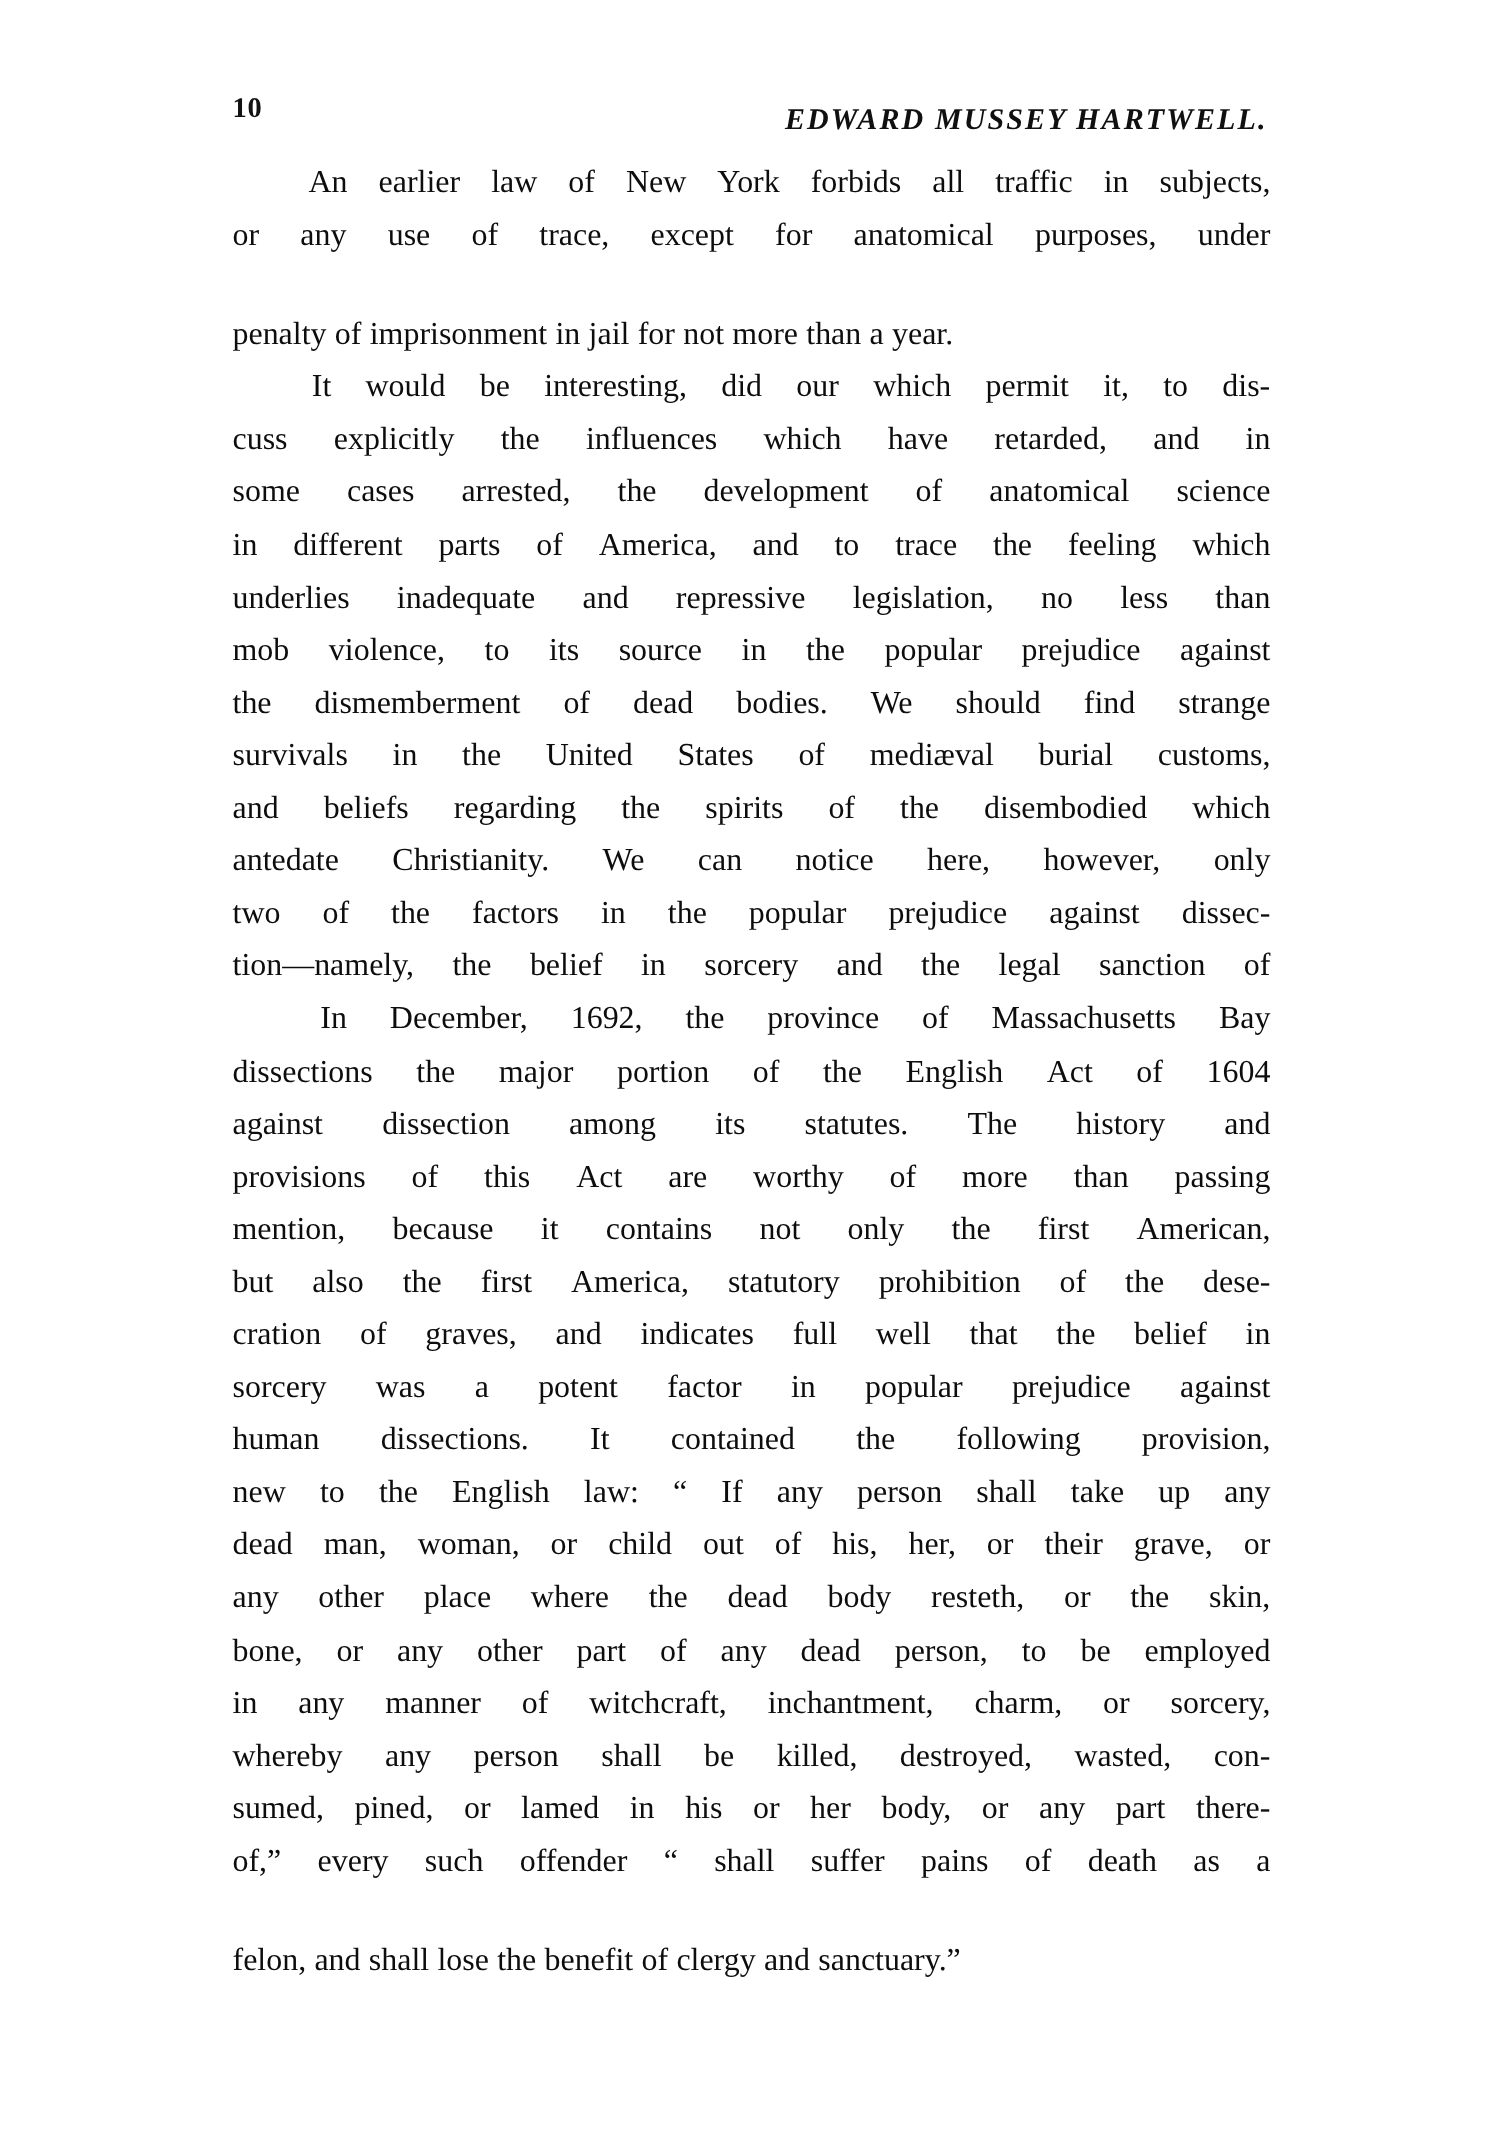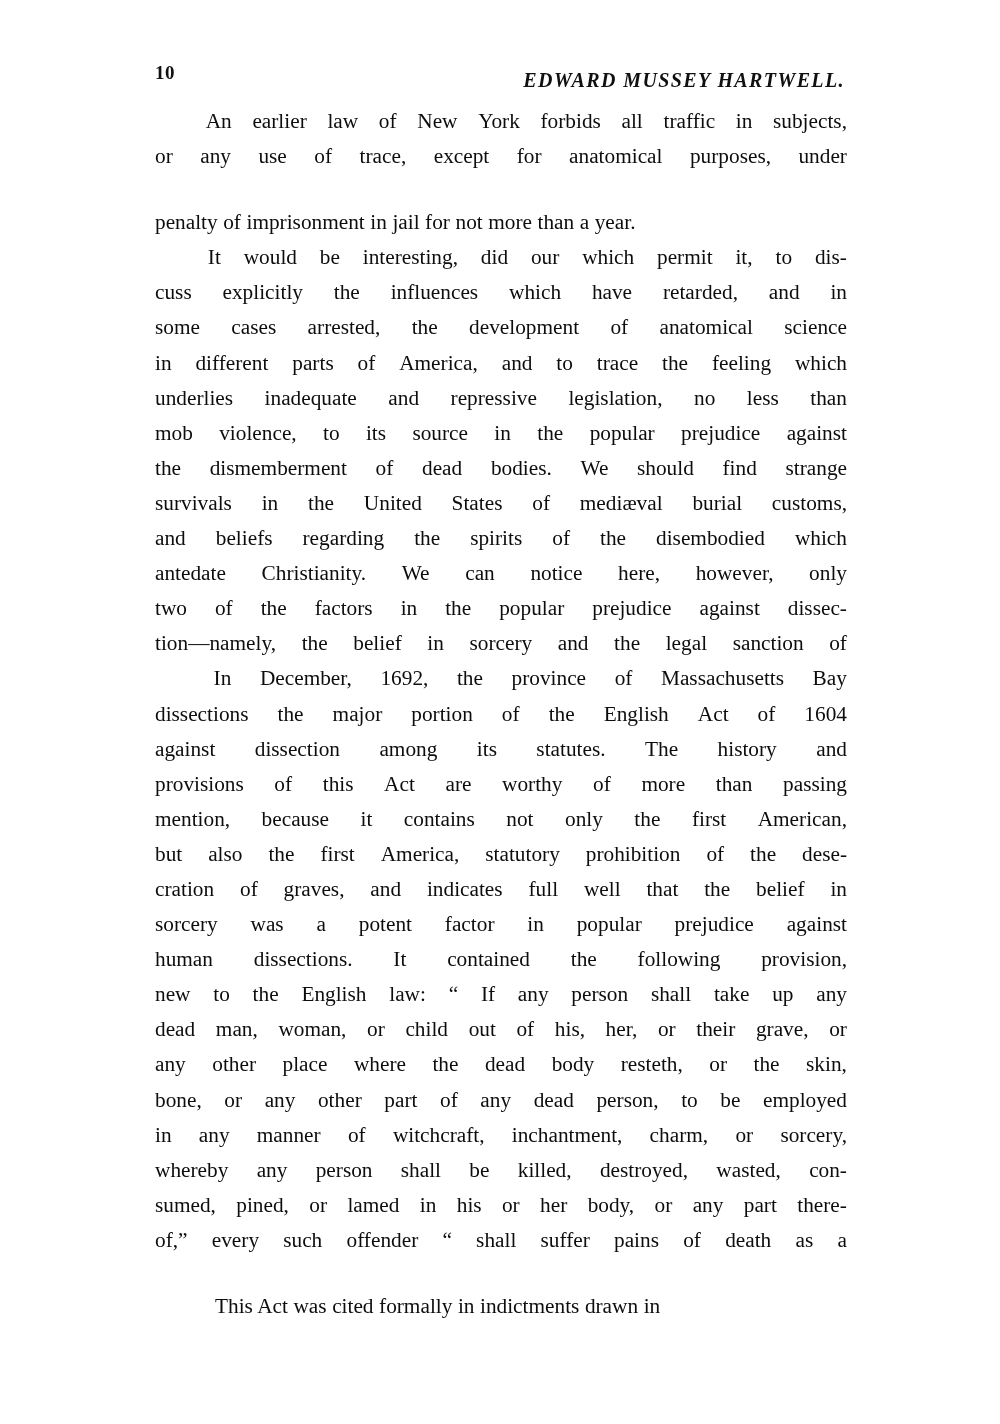--- a/index.html
+++ b/index.html
@@ -136,19 +136,20 @@
         <div class="line"><span>sorcery</span><span>was</span><span>a</span><span>potent</span><span>factor</span><span>in</span><span>popular</span><span>prejudice</span><span>against</span></div>
         <div class="line"><span>human</span><span>dissections.</span><span>It</span><span>contained</span><span>the</span><span>following</span><span>provision,</span></div>
         <div class="line"><span>new</span><span>to</span><span>the</span><span>English</span><span>law:</span><span>“</span><span>If</span><span>any</span><span>person</span><span>shall</span><span>take</span><span>up</span><span>any</span></div>
         <div class="line"><span>dead</span><span>man,</span><span>woman,</span><span>or</span><span>child</span><span>out</span><span>of</span><span>his,</span><span>her,</span><span>or</span><span>their</span><span>grave,</span><span>or</span></div>
         <div class="line"><span>any</span><span>other</span><span>place</span><span>where</span><span>the</span><span>dead</span><span>body</span><span>resteth,</span><span>or</span><span>the</span><span>skin,</span></div>
         <div class="line"><span>bone,</span><span>or</span><span>any</span><span>other</span><span>part</span><span>of</span><span>any</span><span>dead</span><span>person,</span><span>to</span><span>be</span><span>employed</span></div>
         <div class="line"><span>in</span><span>any</span><span>manner</span><span>of</span><span>witchcraft,</span><span>inchantment,</span><span>charm,</span><span>or</span><span>sorcery,</span></div>
         <div class="line"><span>whereby</span><span>any</span><span>person</span><span>shall</span><span>be</span><span>killed,</span><span>destroyed,</span><span>wasted,</span><span>con-</span></div>
         <div class="line"><span>sumed,</span><span>pined,</span><span>or</span><span>lamed</span><span>in</span><span>his</span><span>or</span><span>her</span><span>body,</span><span>or</span><span>any</span><span>part</span><span>there-</span></div>
         <div class="line"><span>of,”</span><span>every</span><span>such</span><span>offender</span><span>“</span><span>shall</span><span>suffer</span><span>pains</span><span>of</span><span>death</span><span>as</span><span>a</span></div>
+        <div class="line last">felon, and shall lose the benefit of clergy and sanctuary.”</div>
       </div>
       <div class="para">
         <div class="line last indent"><span style="display: inline-block; width: 30px;"></span>This Act was cited formally in indictments drawn in</div>
       </div>
     </div>
 
 </div>
 
 </body></html>

